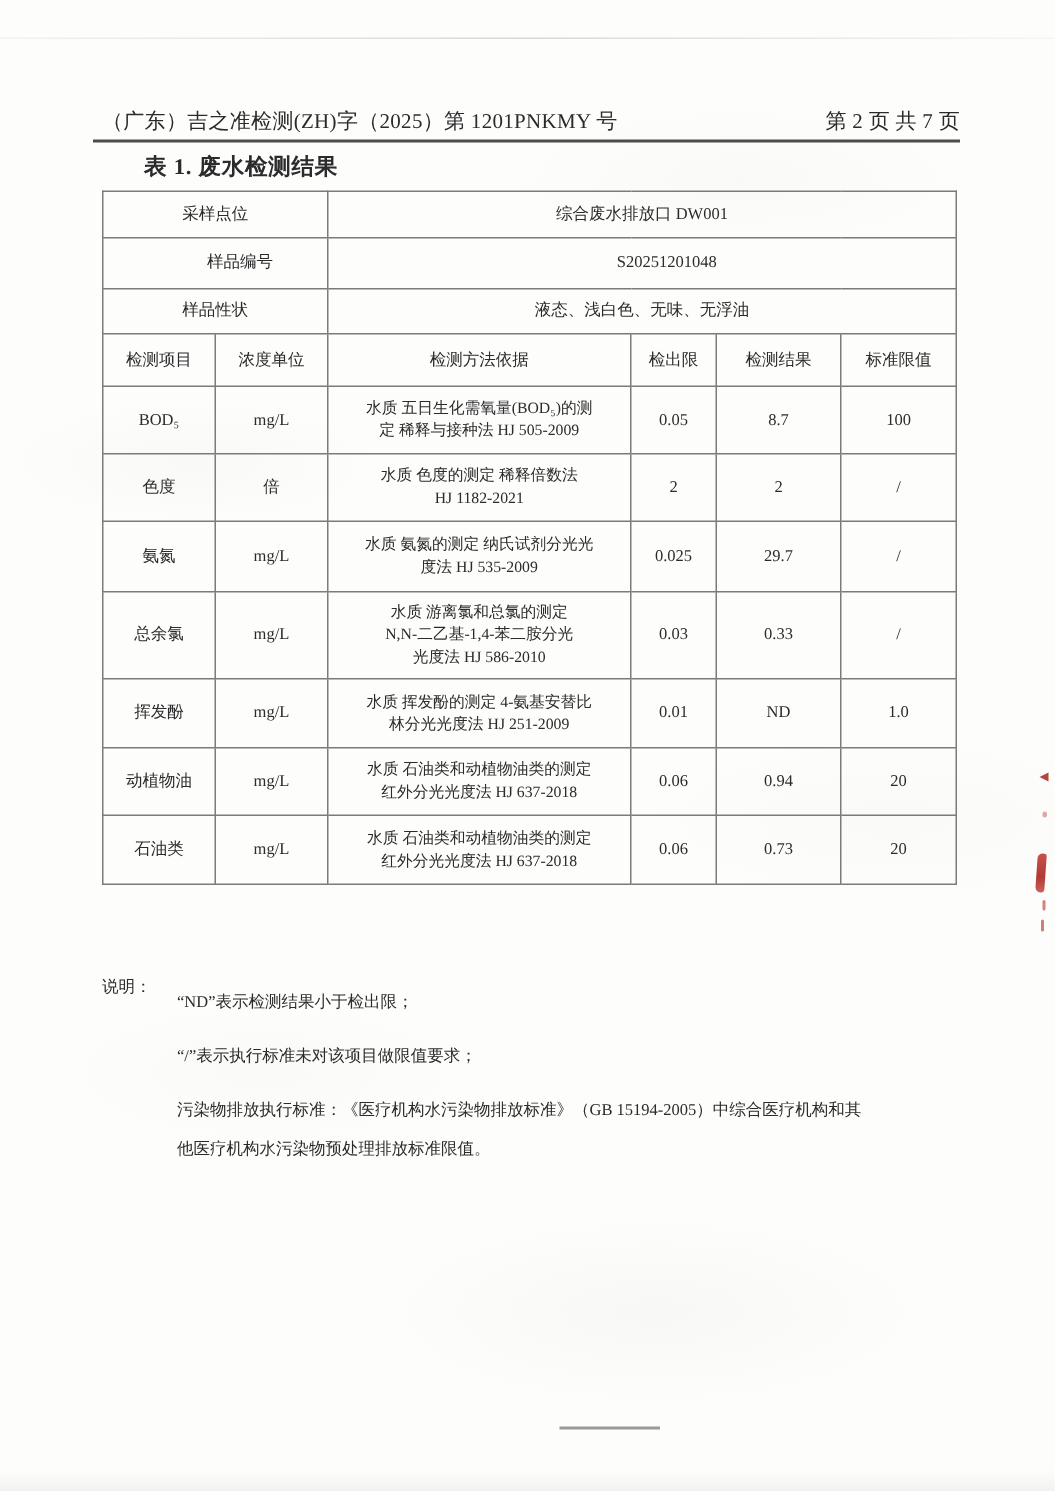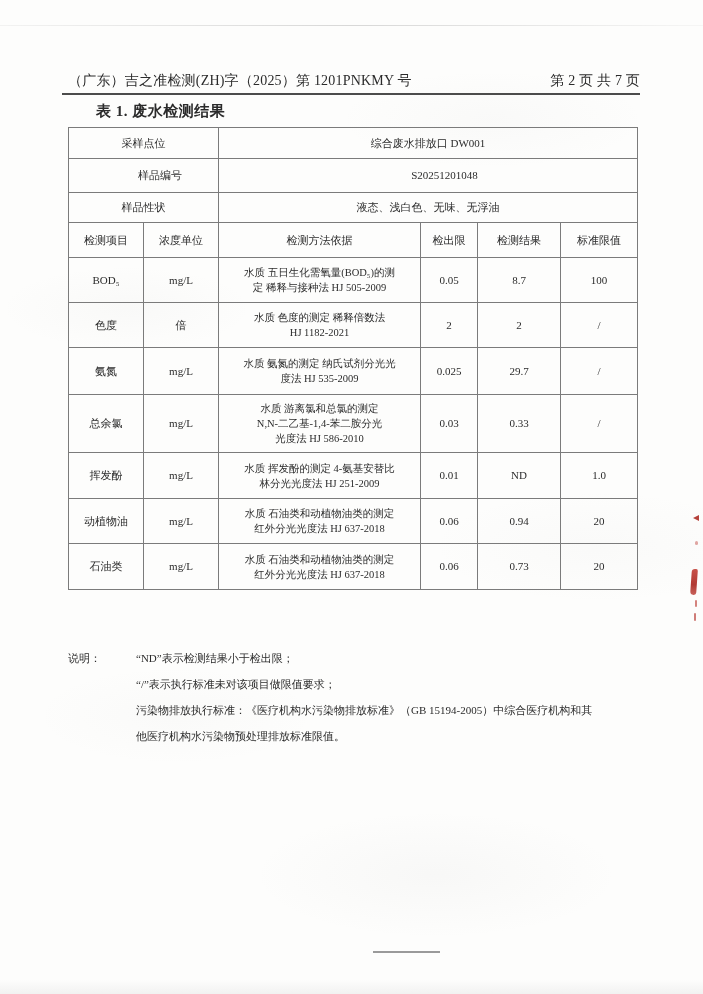--- a/index.html
+++ b/index.html
@@ -56,24 +56,24 @@
   }
   tr.info-row-0 td { height:31px;text-align:center; }
   tr.info-row-1 td { height:34px;padding-left:35px; }
   tr.info-row-2 td { height:30px; }
   tr.header-row td { height:35px; font-weight:bold; font-weight:normal;margin-left:32px; }
   td.method { white-space:pre-line; font-size:10.5px; }
   .notes {
     position:absolute; top:645px; left:68px; width:572px;
     font-size:11px; line-height:26px;
   }
-  .notes-block { display:flex;gap:28px; }
+  .notes-block { display:flex; }
   .notes-label { flex:0 0 40px; }
   .notes-lines { flex:1; }
-  .note-line { white-space:pre-line; margin:0; }
+  .note-line { white-space:pre-line; margin:10px; }
   .note-line + .note-line { margin-top:0; }
   .bottom-dash {
     position:absolute; top:951px; left:373px; width:67px; height:2px;
     background:#9a9a9a;
   }
   .red-mark { position:absolute; }
   .red-mark-arrow {
     top:515px; left:693px; width:0; height:0;
     border-top:3px solid transparent; border-bottom:3px solid transparent;
     border-right:6px solid #b5423b;

